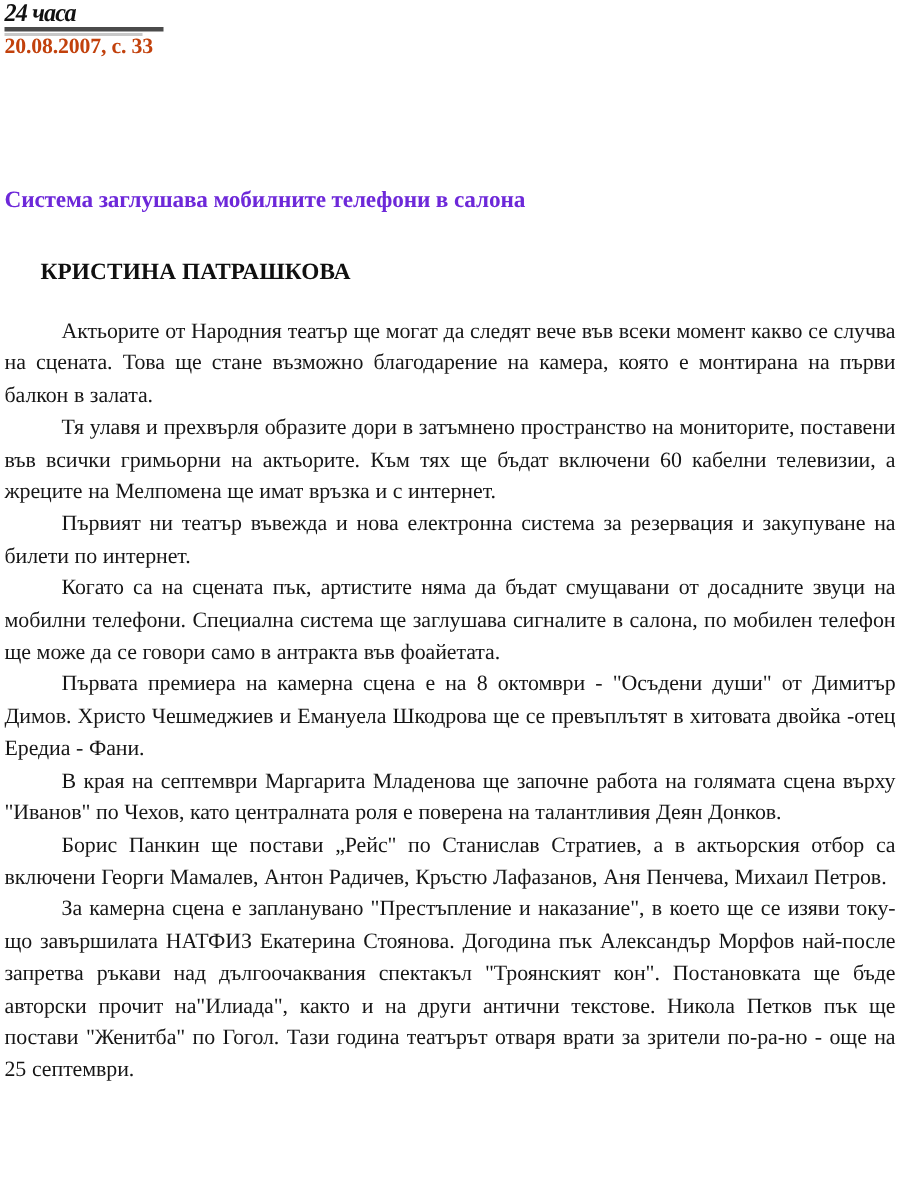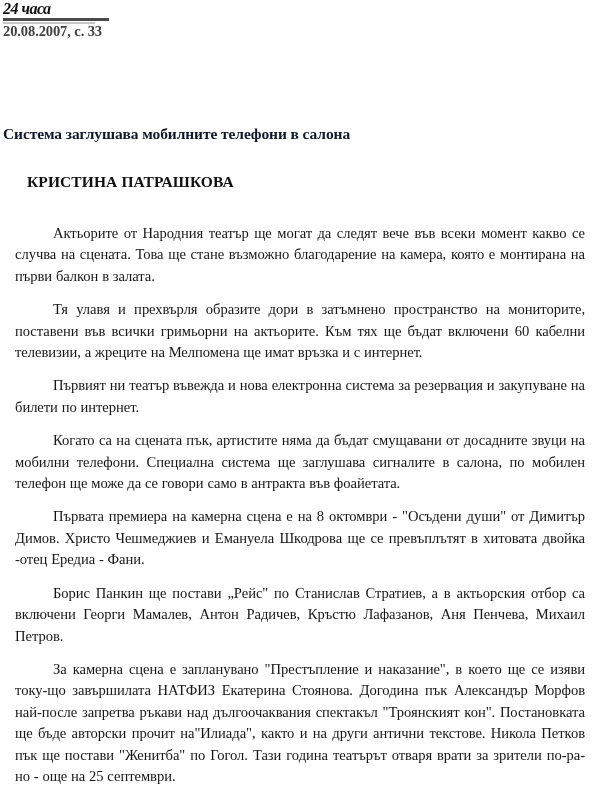--- a/index.html
+++ b/index.html
@@ -68,21 +68,21 @@
   }
 
   .issue-line {
     position: absolute;
     left: 3px;
     top: 22px;
     font-weight: bold;
     font-size: 14.5px;
     line-height: 18px;
     letter-spacing: -0.1px;
-    color: #404040;
+    color: #c2410c;
     white-space: nowrap;
   }
 
   
   .headline {
     position: absolute;
     left: 3px;
     top: 60px;
     width: 594px;
     font-weight: bold;
@@ -93,21 +93,21 @@
   }
   .subhead {
     position: absolute;
     left: 3px;
     top: 111px;
     width: 594px;
     font-weight: bold;
     font-size: 15.5px;
     line-height: 20px;
     letter-spacing: -0.1px;
-    color: #0f172a;
+    color: #6d28d9;
   }
   .byline {
     position: absolute;
     left: 3px;
     top: 172px;
     width: 594px;
     font-weight: bold;
     font-size: 15.5px;
     line-height: 20px;
     letter-spacing: 0.1px;
@@ -116,21 +116,21 @@
   }
 
   
   .body-text {
     position: absolute;
     left: 3px;
     top: 211px;
     width: 594px;
   }
   .para {
-    margin: 12px;
+    margin: 0;
     text-align: justify;
     text-justify: inter-word;
     text-indent: 38px;
     font-size: 14.6px;
     line-height: 21.4px;
     letter-spacing: -0.05px;
     color: #161616;
     word-spacing: 0.2px;
     hyphens: none;
   }
@@ -157,17 +157,18 @@
   <h2 class="subhead">Система заглушава мобилните телефони в салона</h2>
 
   <div class="byline">КРИСТИНА ПАТРАШКОВА</div>
 
   <div class="body-text">
     <p class="para">Актьорите от Народния театър ще могат да следят вече във всеки момент какво се случва на сцената. Това ще стане възможно благодарение на камера, която е монтирана на първи балкон в залата.</p>
     <p class="para">Тя улавя и прехвърля образите дори в затъмнено пространство на мониторите, поставени във всички гримьорни на актьорите. Към тях ще бъдат включени 60 кабелни телевизии, а жреците на Мелпомена ще имат връзка и с интернет.</p>
     <p class="para">Първият ни театър въвежда и нова електронна система за резервация и закупуване на билети по интернет.</p>
     <p class="para">Когато са на сцената пък, артистите няма да бъдат смущавани от досадните звуци на мобилни телефони. Специална система ще заглушава сигналите в салона, по мобилен телефон ще може да се говори само в антракта във фоайетата.</p>
     <p class="para">Първата премиера на камерна сцена е на 8 октомври - "Осъдени души" от Димитър Димов. Христо Чешмеджиев и Емануела Шкодрова ще се превъплътят в хитовата двойка -отец Ередиа - Фани.</p>
+    <p class="para">В края на септември Маргарита Младенова ще започне работа на голямата сцена върху "Иванов" по Чехов, като централната роля е поверена на талантливия Деян Донков.</p>
     <p class="para">Борис Панкин ще постави „Рейс" по Станислав Стратиев, а в актьорския отбор са включени Георги Мамалев, Антон Радичев, Кръстю Лафазанов, Аня Пенчева, Михаил Петров.</p>
     <p class="para">За камерна сцена е запланувано "Престъпление и наказание", в което ще се изяви току-що завършилата НАТФИЗ Екатерина Стоянова. Догодина пък Александър Морфов най-после запретва ръкави над дългоочаквания спектакъл "Троянският кон". Постановката ще бъде авторски прочит на"Илиада", както и на други антични текстове. Никола Петков пък ще постави "Женитба" по Гогол. Тази година театърът отваря врати за зрители по-ра-но - още на 25 септември.</p>
   </div>
 
 </div>
 
 </body></html>

